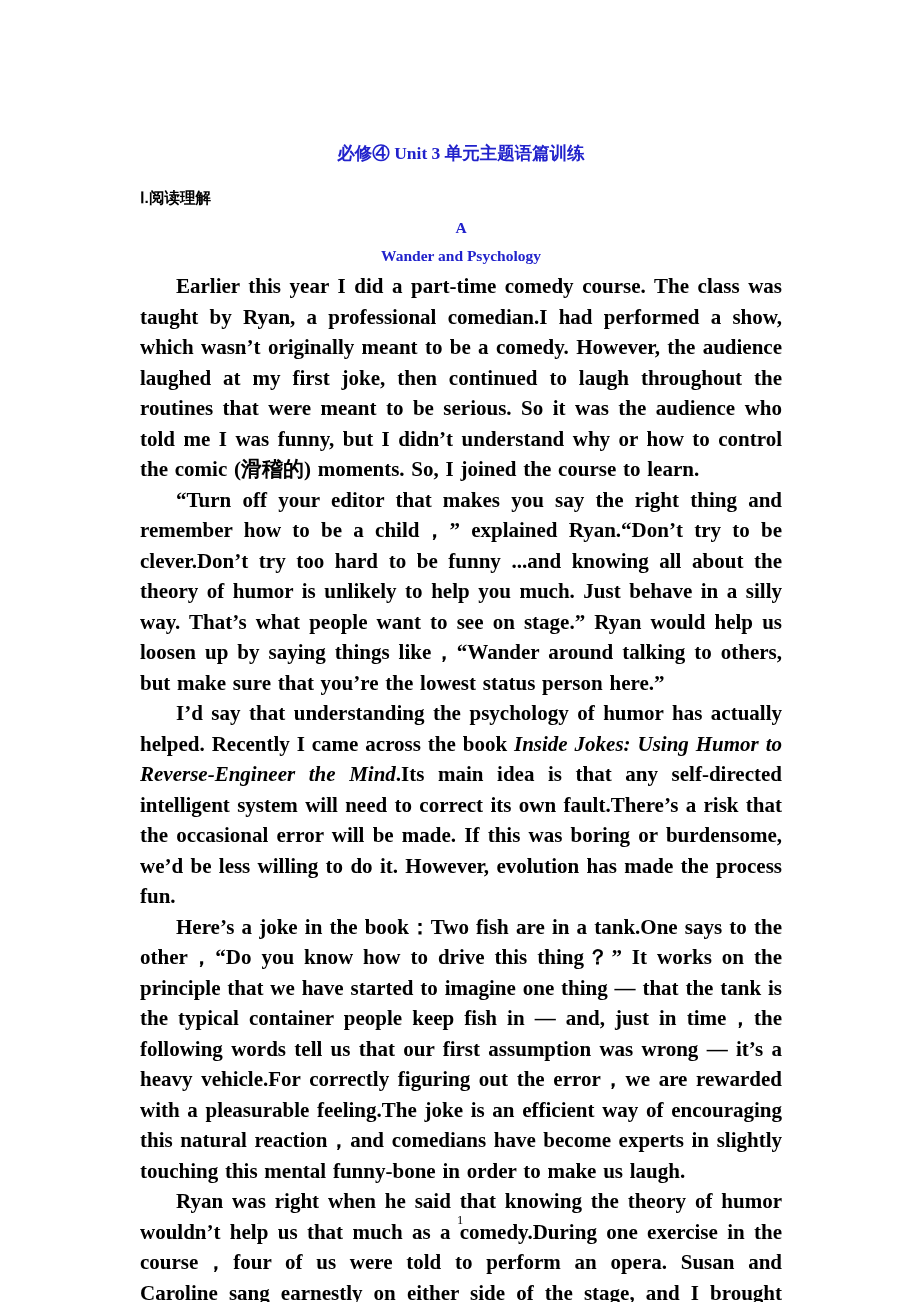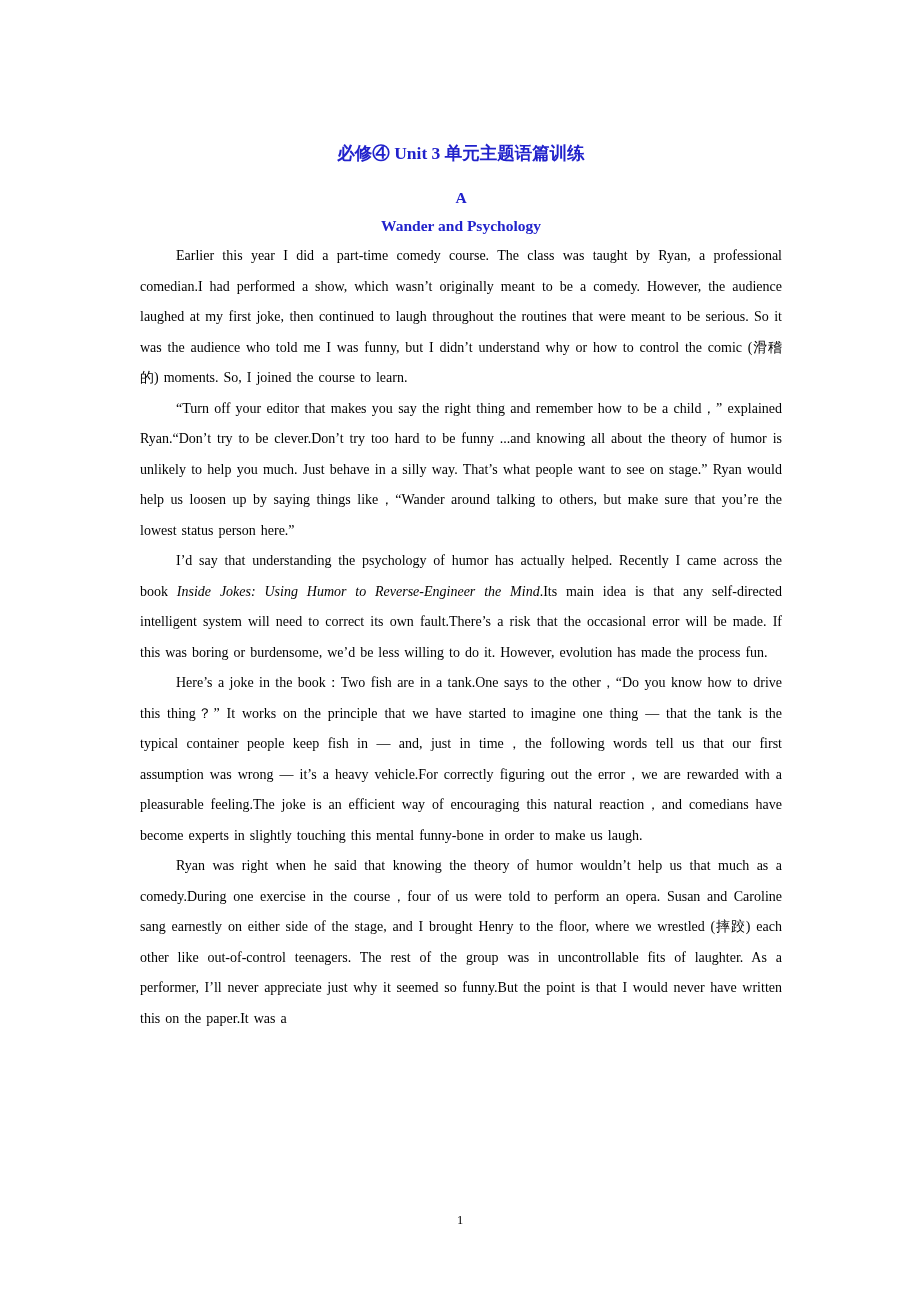--- a/index.html
+++ b/index.html
@@ -48,23 +48,23 @@
   }
   .passage-title {
     margin: 0 0 1px 0;
     font-size: 15.5px;
     line-height: 28px;
     font-weight: bold;
     text-align: center;
   }
   .passage-body .para {
     margin: 0;
-    font-size: 14px;
+    font-size: 21px;
     line-height: 30.5px;
-    font-weight: normal;
+    font-weight: bold;
     text-align: justify;
     text-justify: inter-word;
     text-indent: 36px;
     word-spacing: 1.5px;
   }
   .passage-body .para .italic {
     font-style: italic;
   }
   .page-number {
     position: absolute;
@@ -78,20 +78,21 @@
   }
 </style>
 </head>
 <body>
 
 <div class="page">
   <div class="content">
 
     <h1 class="doc-title accent" style="color: rgb(33, 34, 203);">必修④ Unit 3 单元主题语篇训练</h1>
 
+    <div class="section-header">Ⅰ.阅读理解</div>
 
     <div class="passage-label accent" style="color: rgb(33, 34, 203);">A</div>
 
     <div class="passage-title accent" style="color: rgb(33, 34, 203);">Wander and Psychology</div>
 
     <div class="passage-body">
         <p class="para"><span>Earlier this year I did a part-time comedy course. The class was taught by Ryan, a professional comedian.I had performed a show, which wasn’t originally meant to be a comedy. However, the audience laughed at my first joke, then continued to laugh throughout the routines that were meant to be serious. So it was the audience who told me I was funny, but I didn’t understand why or how to control the comic (滑稽的) moments. So, I joined the course to learn.</span></p>
         <p class="para"><span>“Turn off your editor that makes you say the right thing and remember how to be a child，” explained Ryan.“Don’t try to be clever.Don’t try too hard to be funny ...and knowing all about the theory of humor is unlikely to help you much. Just behave in a silly way. That’s what people want to see on stage.” Ryan would help us loosen up by saying things like，“Wander around talking to others, but make sure that you’re the lowest status person here.”</span></p>
         <p class="para"><span>I’d say that understanding the psychology of humor has actually helped. Recently I came across the book </span><span class="italic">Inside Jokes: Using Humor to Reverse-Engineer the Mind</span><span>.Its main idea is that any self-directed intelligent system will need to correct its own fault.There’s a risk that the occasional error will be made. If this was boring or burdensome, we’d be less willing to do it. However, evolution has made the process fun.</span></p>
         <p class="para"><span>Here’s a joke in the book：Two fish are in a tank.One says to the other，“Do you know how to drive this thing？” It works on the principle that we have started to imagine one thing — that the tank is the typical container people keep fish in — and, just in time，the following words tell us that our first assumption was wrong — it’s a heavy vehicle.For correctly figuring out the error，we are rewarded with a pleasurable feeling.The joke is an efficient way of encouraging this natural reaction，and comedians have become experts in slightly touching this mental funny-bone in order to make us laugh.</span></p>

